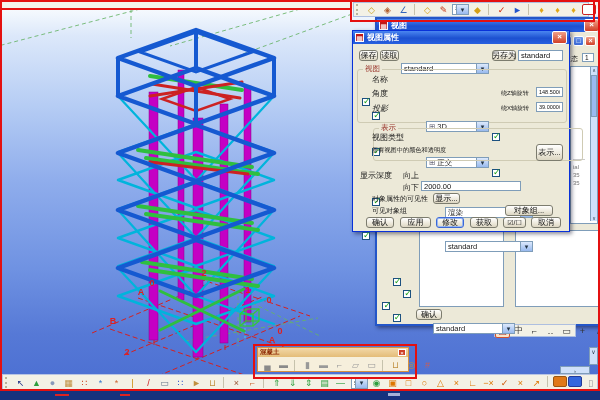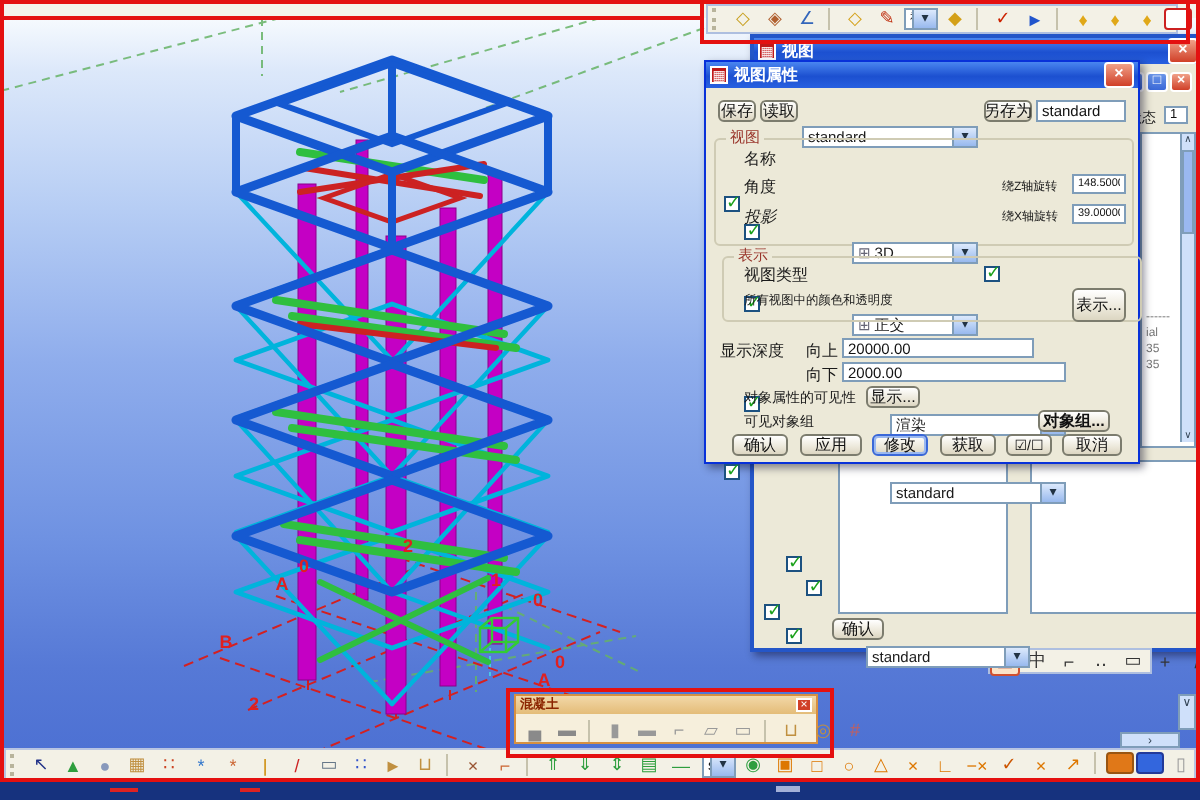--- a/index.html
+++ b/index.html
@@ -251,52 +251,51 @@
     <span class="lbl" style="left:19px;top:72px;font-style:italic;">投影</span>
     <div class="dd abs" style="left:73px;top:71px;width:63px;height:11px;">
       <span style="color:#667;margin-right:2px;">⊞</span>
       <span>正交</span>
     </div>
     <span class="cb abs" style="left:139px;top:72px;"></span>
     <span class="lbl" style="left:148px;top:73px;font-size:6px;">绕X轴旋转</span>
     <input class="inp abs" style="left: 183px; top: 71px; width: 27px; height: 10px; font-size: 5.5px;" value="39.00000">
 
     
-    <div class="grp" style="left:8px;top:97px;width:208px;height:31px;text-align:right;">
+    <div class="grp" style="left:20px;top:97px;width:208px;height:31px;text-align:right;">
       <span class="grplbl">表示</span>
     </div>
     <span class="cb abs" style="left:9px;top:101px;"></span>
     <span class="lbl" style="left:19px;top:101px;">视图类型</span>
     <div class="dd abs" style="left:92px;top:100px;width:88px;height:11px;">
       <span>渲染</span>
     </div>
     <span class="cb abs" style="left:9px;top:114px;"></span>
     <span class="lbl" style="left:19px;top:115px;font-size:6.2px;">所有视图中的颜色和透明度</span>
     <div class="dd abs" style="left:92px;top:113px;width:88px;height:11px;">
       <span>standard</span>
     </div>
     <div class="btn abs" style="left:183px;top:113px;width:27px;height:17px;">表示...</div>
 
     
     <span class="lbl" style="left:7px;top:139px;font-family:Liberation Mono, monospace;">显示深度</span>
     <span class="cb abs" style="left:40px;top:139px;"></span>
     <span class="lbl" style="left:50px;top:139px;">向上</span>
-    <input class="inp abs" style="left: 68px; top: 138px; width: 96px; height: 10px;" value="20000.00">
     <span class="cb abs" style="left:40px;top:151px;"></span>
     <span class="lbl" style="left:50px;top:151px;">向下</span>
-    <input class="inp abs" style="left: 68px; top: 150px; width: 112px; height: 10px;" value="2000.00">
+    <input class="inp abs" style="left: 68px; top: 150px; width: 100px; height: 10px;" value="2000.00">
     <span class="cb abs" style="left:9px;top:163px;"></span>
     <span class="lbl" style="left:19px;top:163px;font-size:7px;">对象属性的可见性</span>
     <div class="btn abs" style="left:80px;top:162px;width:27px;height:11px;">显示...</div>
     <span class="cb abs" style="left:9px;top:175px;"></span>
     <span class="lbl" style="left:19px;top:175px;font-size:7px;">可见对象组</span>
     <div class="dd abs" style="left:80px;top:174px;width:82px;height:11px;">
       <span>standard</span>
     </div>
-    <div class="btn abs" style="left:166px;top:174px;width:36px;height:11px;font-weight:bold;">对象组...</div>
+    <div class="btn abs" style="left:152px;top:174px;width:48px;height:11px;">对象组...</div>
 
     
     <div class="btn abs" style="left:13px;top:186px;width:28px;height:11px;">确认</div>
     <div class="btn abs" style="left:47px;top:186px;width:31px;height:11px;">应用</div>
     <div class="btn focused abs" style="left:83px;top:186px;width:28px;height:11px;">修改</div>
     <div class="btn abs" style="left:117px;top:186px;width:28px;height:11px;">获取</div>
     <div class="btn abs" style="left:150px;top:186px;width:23px;height:11px;font-size:7px;">☑/☐</div>
     <div class="btn abs" style="left:178px;top:186px;width:30px;height:11px;">取消</div>
   </div>
 

